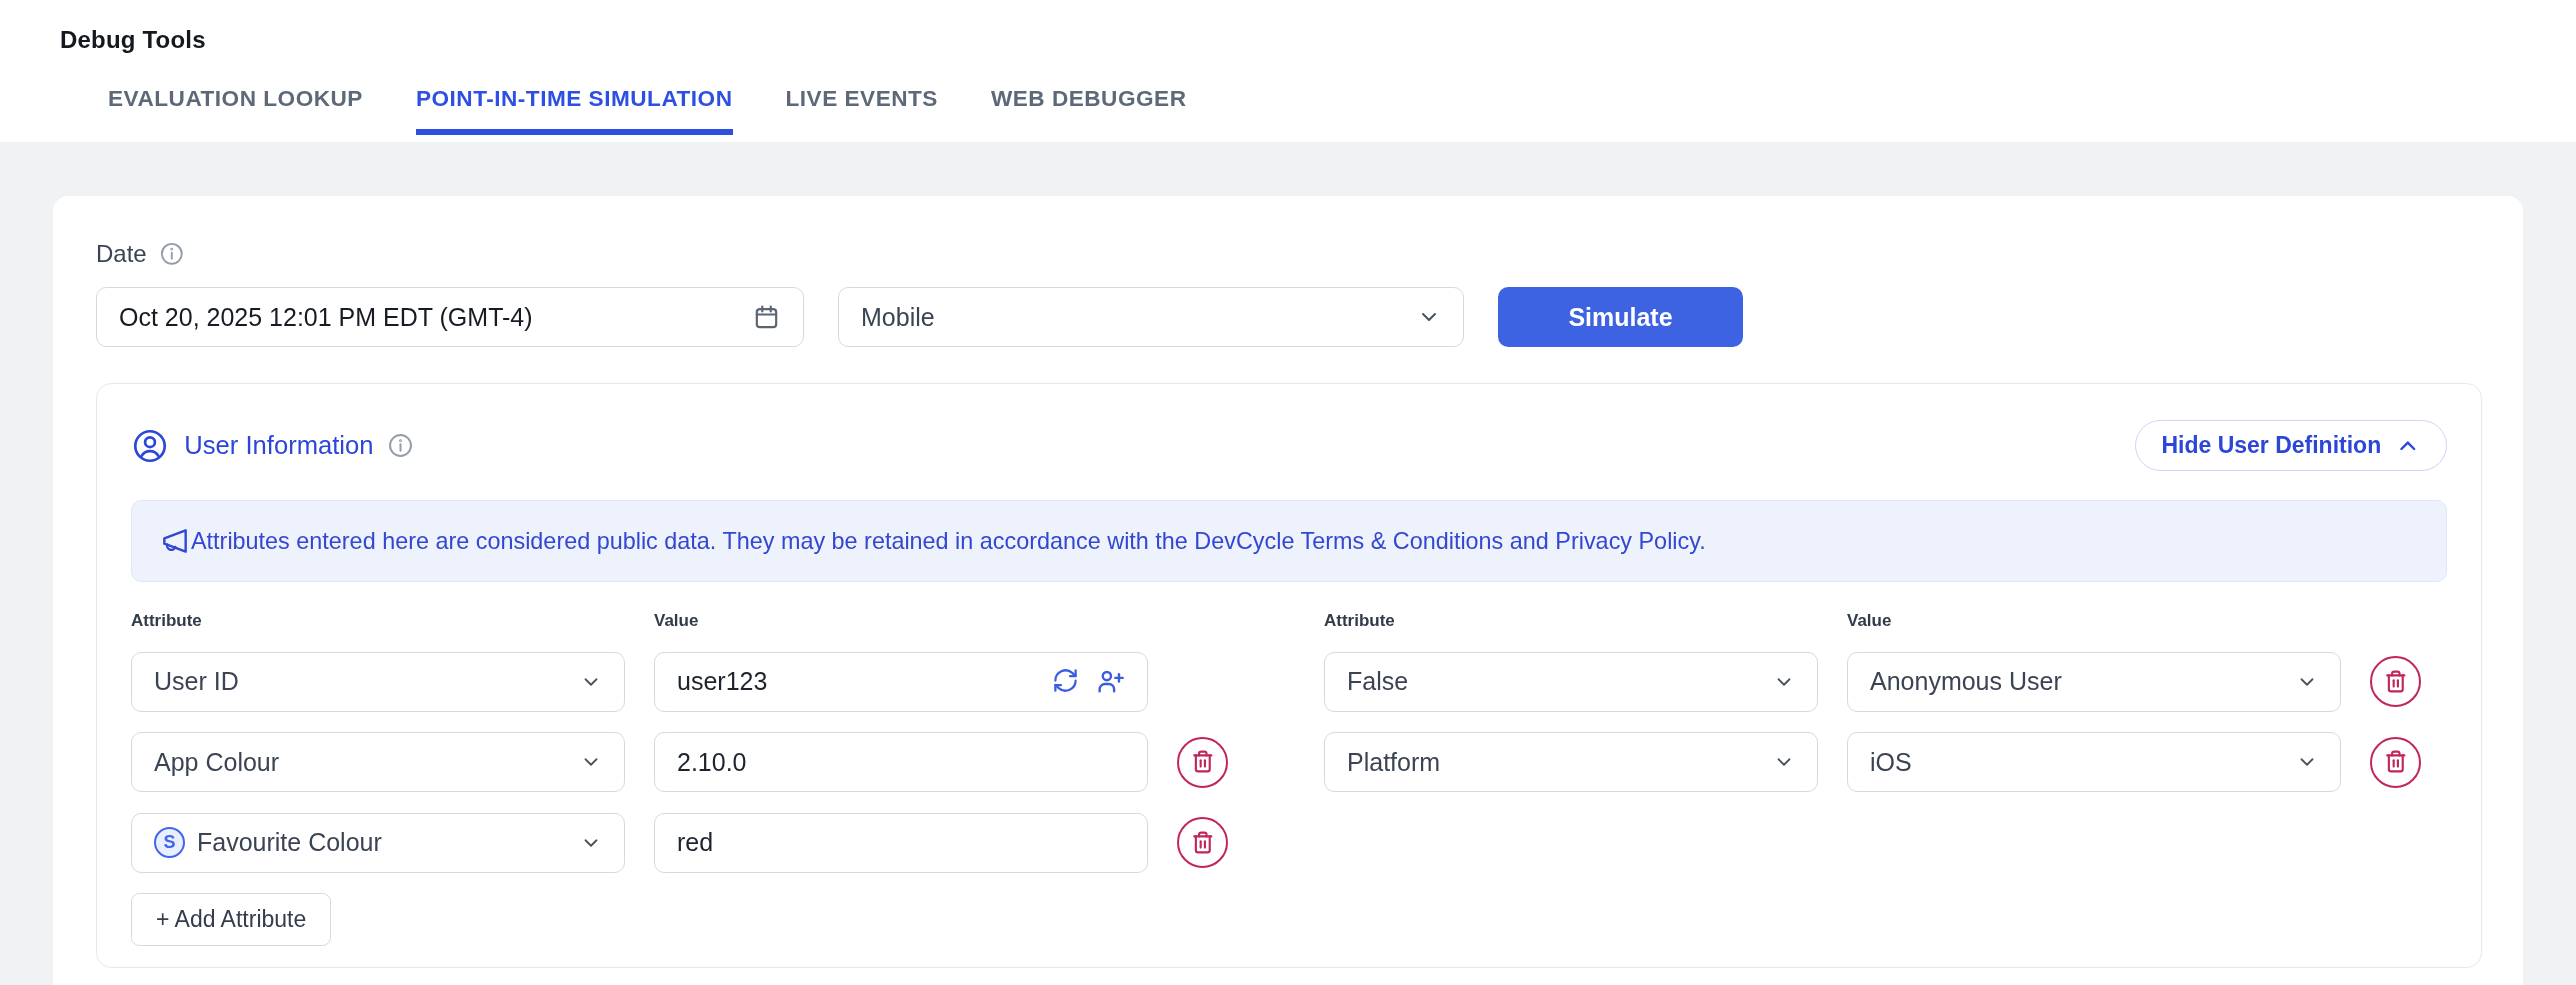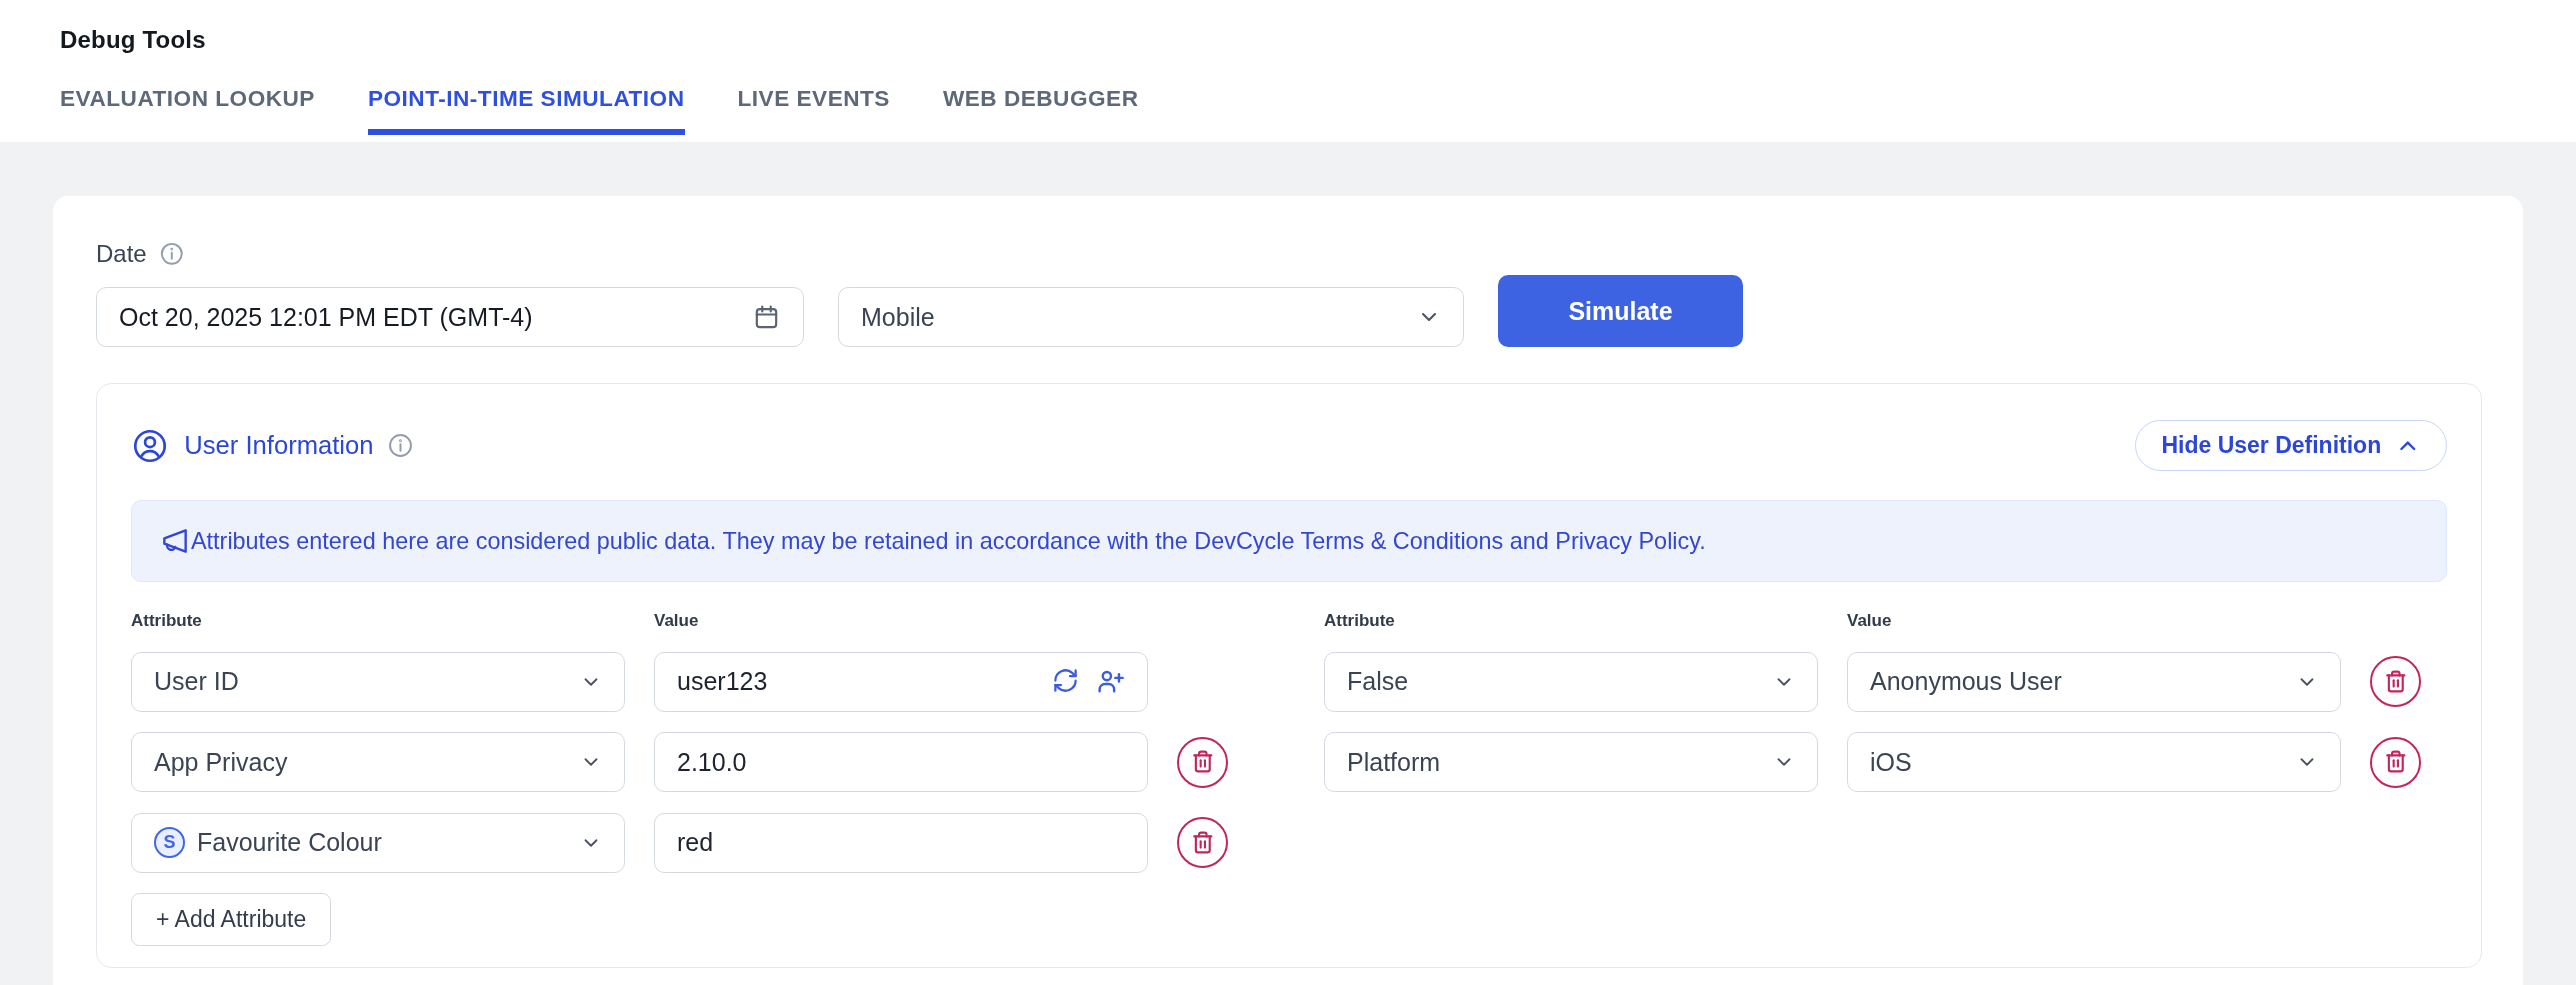--- a/index.html
+++ b/index.html
@@ -7,21 +7,21 @@
   body {
     font-family:"Liberation Sans", sans-serif;
     background:#f1f2f4;
     color:#3a4453;
   }
   svg { display:block; }
 
   
   .header { background:#ffffff; height:142px; padding:25.6px 0 0 60px; }
   .page-title { font-size:24px; font-weight:700; color:#14181f; letter-spacing:0.2px; }
-  .tabs { display:flex; gap:53px; margin-top:32px; }
+  .tabs { display:flex; gap:53px; margin-top:32px;margin-left:48px; }
   .tab {
     font-size:22.6px; font-weight:600; letter-spacing:0.5px;
     color:#5d6878; padding-bottom:17px; cursor:pointer; white-space:nowrap;
     border-bottom:6px solid transparent;
   }
   .tab.active { color:#2e50e2; border-bottom-color:#2e50e2; }
 
   
   .content { padding:54px 53px 0 53px; }
   .card {
@@ -40,21 +40,21 @@
   .control .spacer { flex:1; }
   .w-env { width:692px; }
   .w-date { width:708px; }
   .w-sdk { width:626px; }
   .date-text { color:#171c24; }
   .bare-input {
     border:none; outline:none; flex:1; min-width:0;
     font:inherit; color:#1d242e; background:transparent; height:100%;
   }
   .btn-primary {
-    width:245px; height:72px; border:none; border-radius:10.2px;
+    width:245px; height:60px; border:none; border-radius:10.2px;
     background:#3e63e2; color:#ffffff; font-family:inherit;
     font-size:25px; font-weight:600; cursor:pointer;
   }
 
   
   .section {
     margin-top:36px; border:1.7px solid #e5e8ee; border-radius:15.3px;
     padding:36px 34px 20.5px 34px;
   }
   .section-header { display:flex; align-items:center; }
@@ -203,21 +203,21 @@
                   <path d="M15 20v-1.5a4.5 4.5 0 0 0-4.5-4.5h-3A4.5 4.5 0 0 0 3 18.5V20"></path>
                   <circle cx="9" cy="7.5" r="3.4"></circle>
                   <line x1="19" y1="6" x2="19" y2="12"></line>
                   <line x1="16" y1="9" x2="22" y2="9"></line>
                 </svg>
             </span>
           </div>
           <div></div>
 
           <div class="control cell">
-            <span>App Privacy</span>
+            <span>App Colour</span>
             <svg class="chev" width="22" height="22" viewBox="0 0 24 24" fill="none" stroke="#49525f" stroke-width="2" stroke-linecap="round" stroke-linejoin="round">
                 <path d="m6 9 6 6 6-6"></path>
               </svg>
           </div>
           <div class="control cell">
             <input class="bare-input" value="2.10.0" style="">
           </div>
           <button class="trash-btn">
             <svg width="25.6" height="25.6" viewBox="0 0 24 24" fill="none" stroke="#c2255c" stroke-width="2" stroke-linecap="round" stroke-linejoin="round">
                 <path d="M4 6h16"></path>

